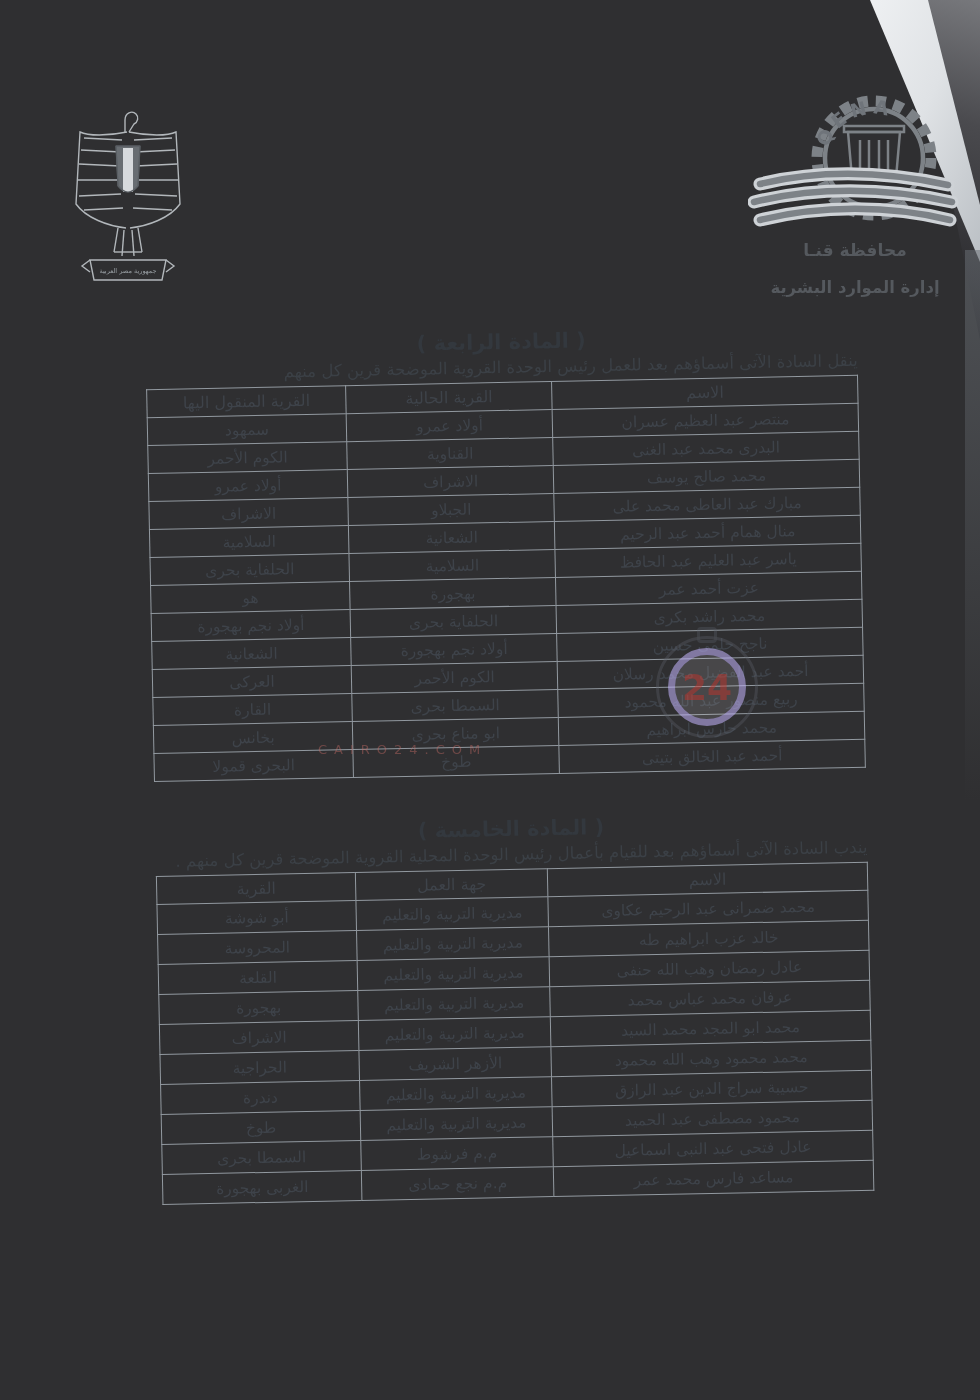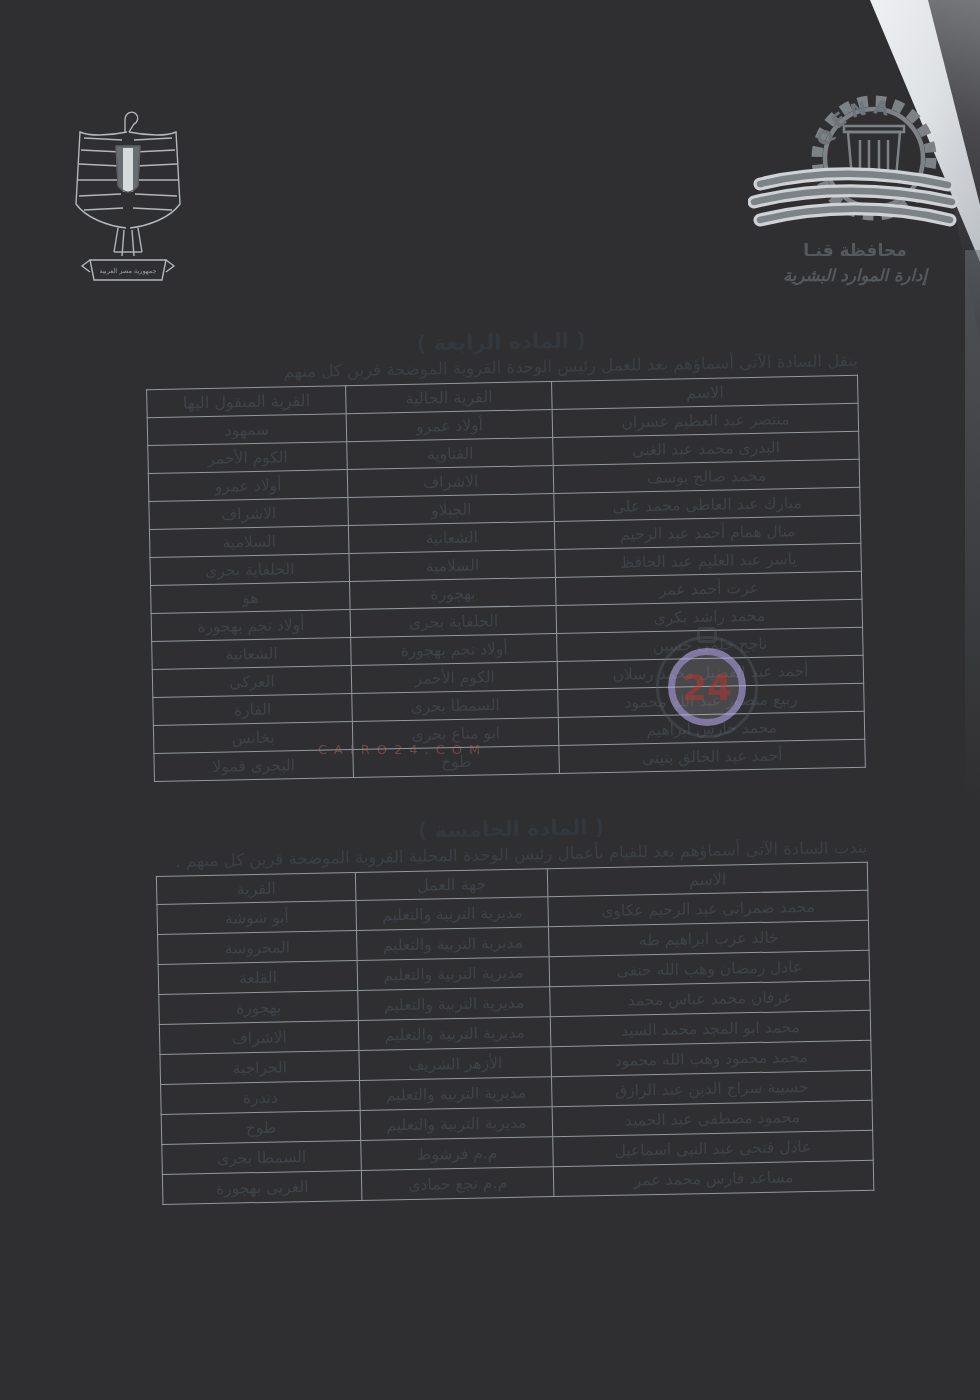--- a/index.html
+++ b/index.html
@@ -27,21 +27,21 @@
   }
   .edge-strip{
     position:absolute;top:250px;right:0;width:15px;height:600px;
     background:linear-gradient(to bottom,rgba(105,110,116,.55),rgba(105,110,116,0) 92%);
   }
   
   .eagle{position:absolute;left:68px;top:106px;width:120px;height:188px;}
   
   .qena{position:absolute;left:748px;top:88px;width:214px;text-align:center;}
   .qena .org{font-size:17px;font-weight:bold;color:#55595e;letter-spacing:2px;margin-top:2px;}
-  .qena .dept{font-size:16.5px;font-weight:bold;color:#55595e;margin-top:6px;letter-spacing:.5px;font-style:italic;}
+  .qena .dept{font-size:16.5px;font-weight:bold;color:#55595e;margin-top:18px;letter-spacing:.5px;}
   
   .content{
     position:absolute;left:145px;top:330px;width:712px;
     transform:rotate(-1.15deg);transform-origin:50% 0;
     direction:rtl;color:#3e434a;
   }
   .sec-title{
     text-align:center;font-size:21px;font-weight:bold;color:#33383e;
     margin:0 0 4px 0;letter-spacing:.5px;
   }

